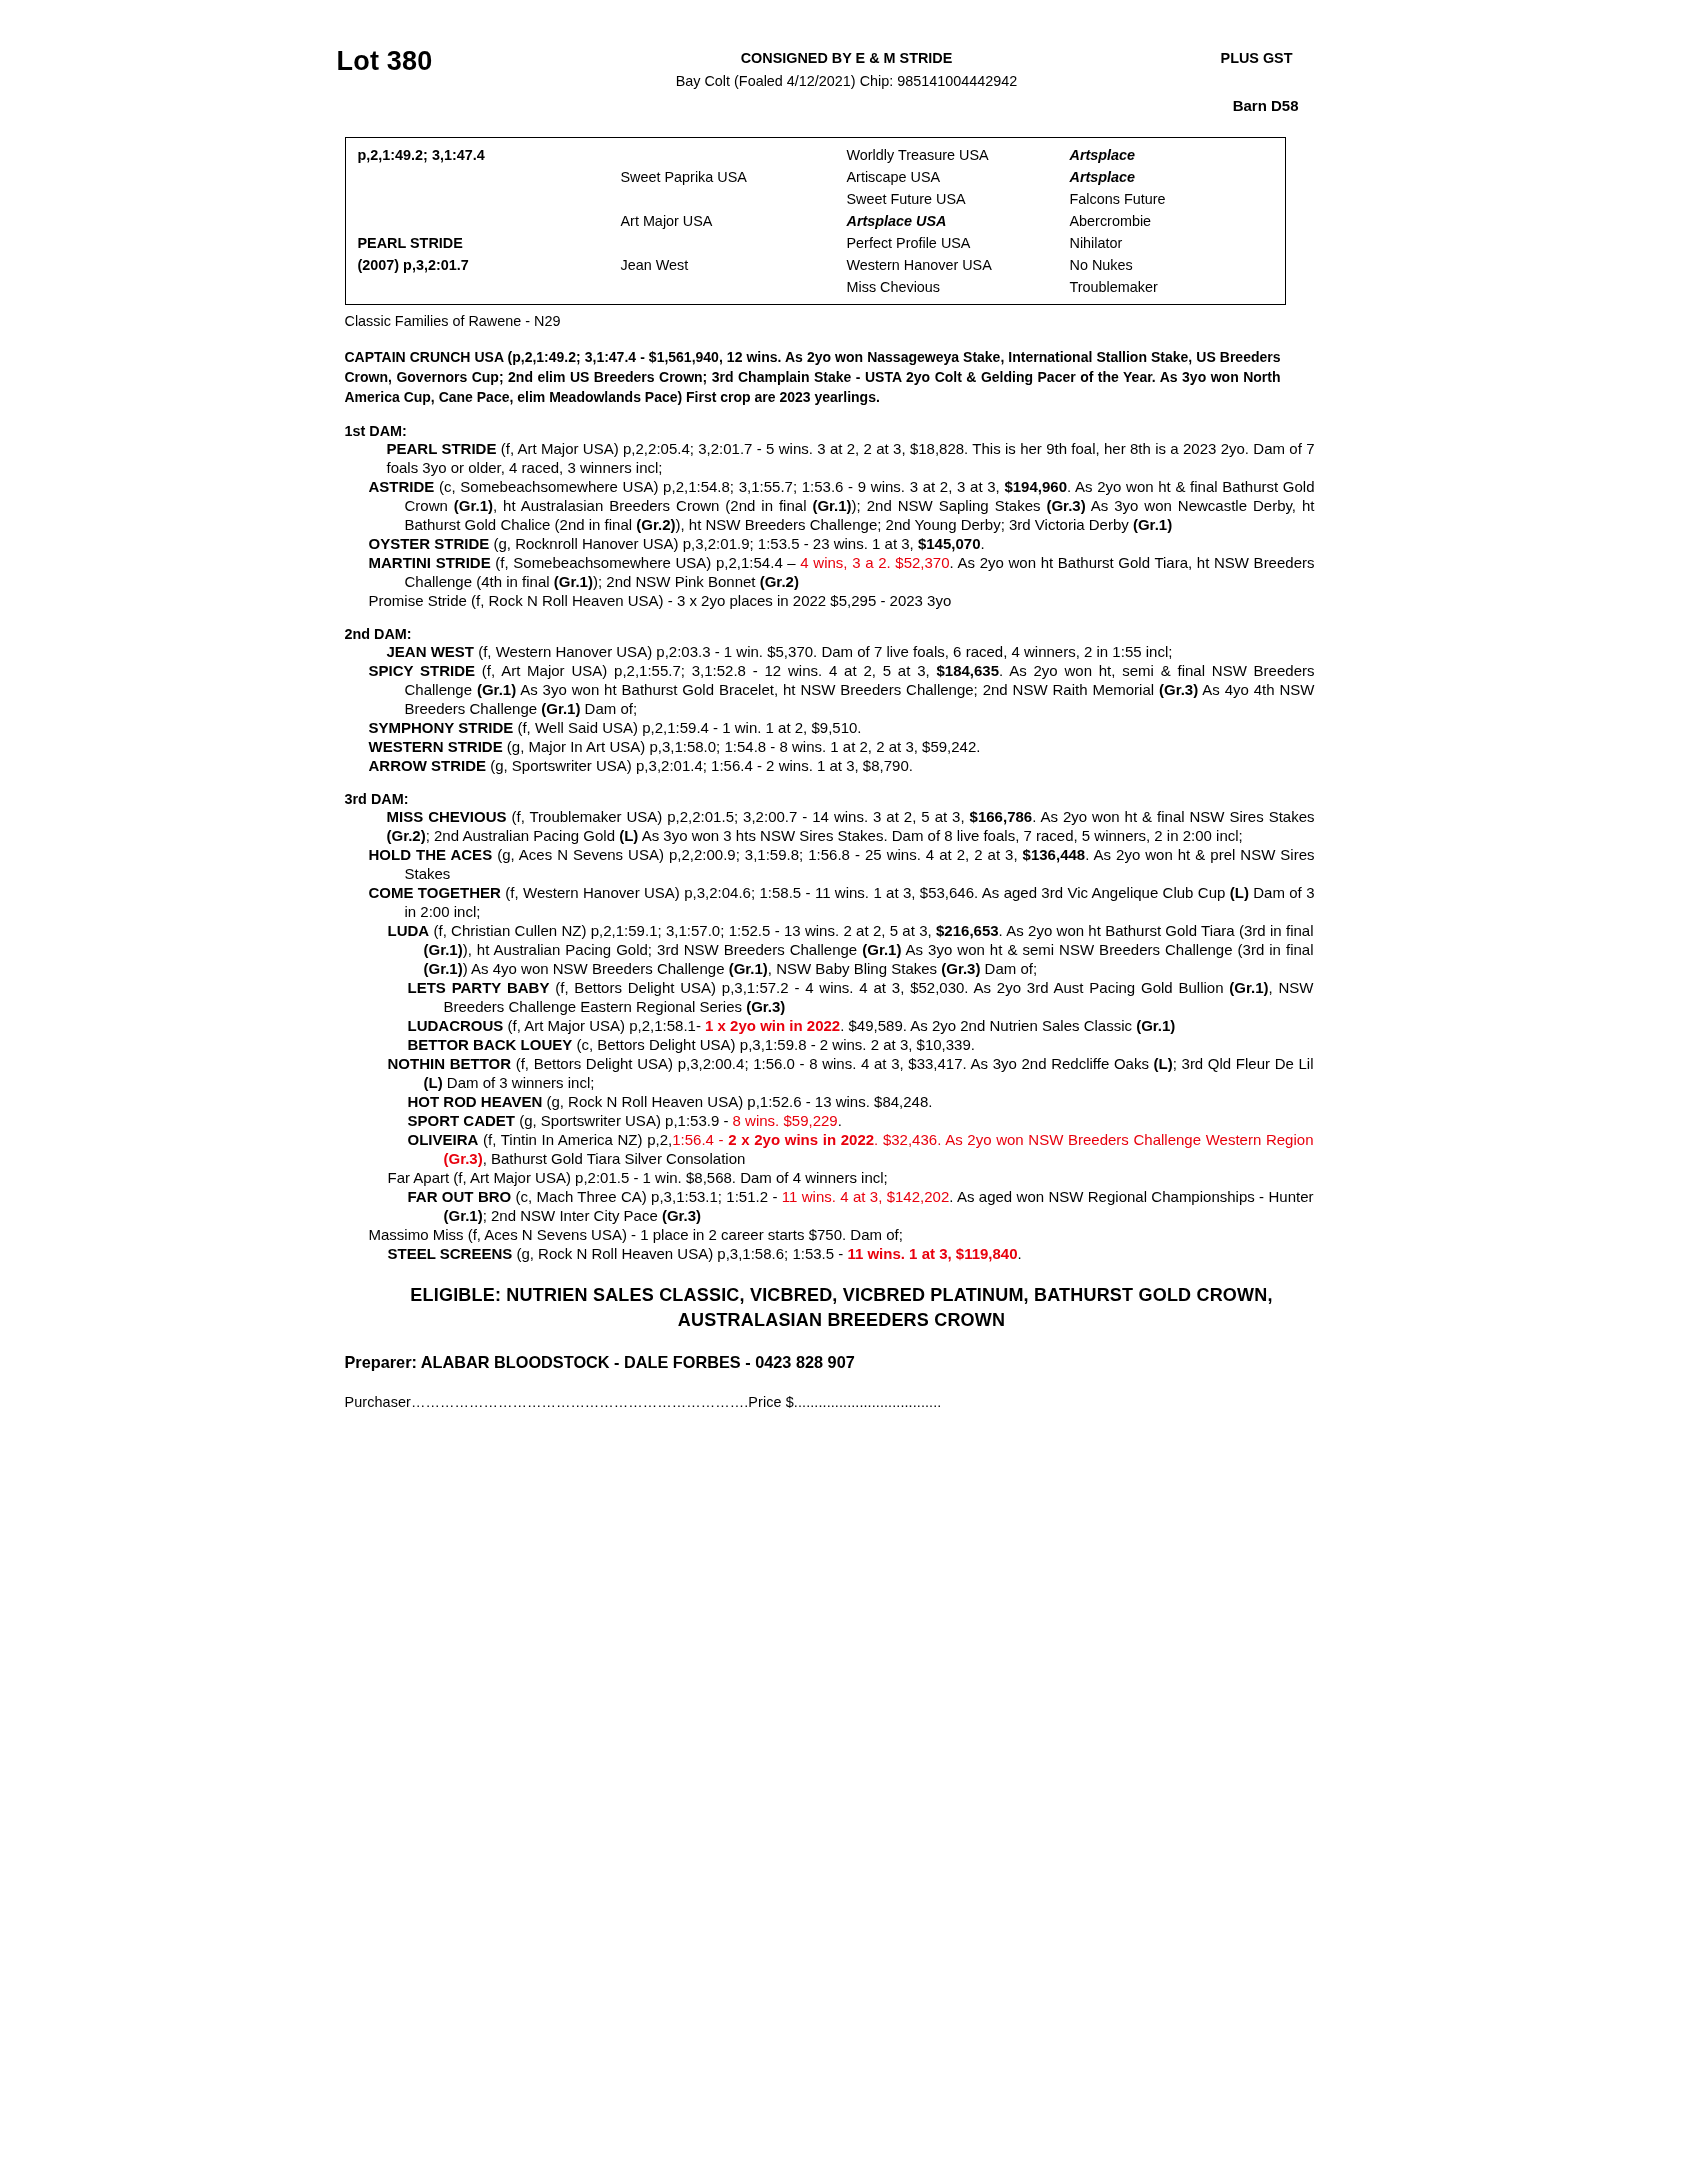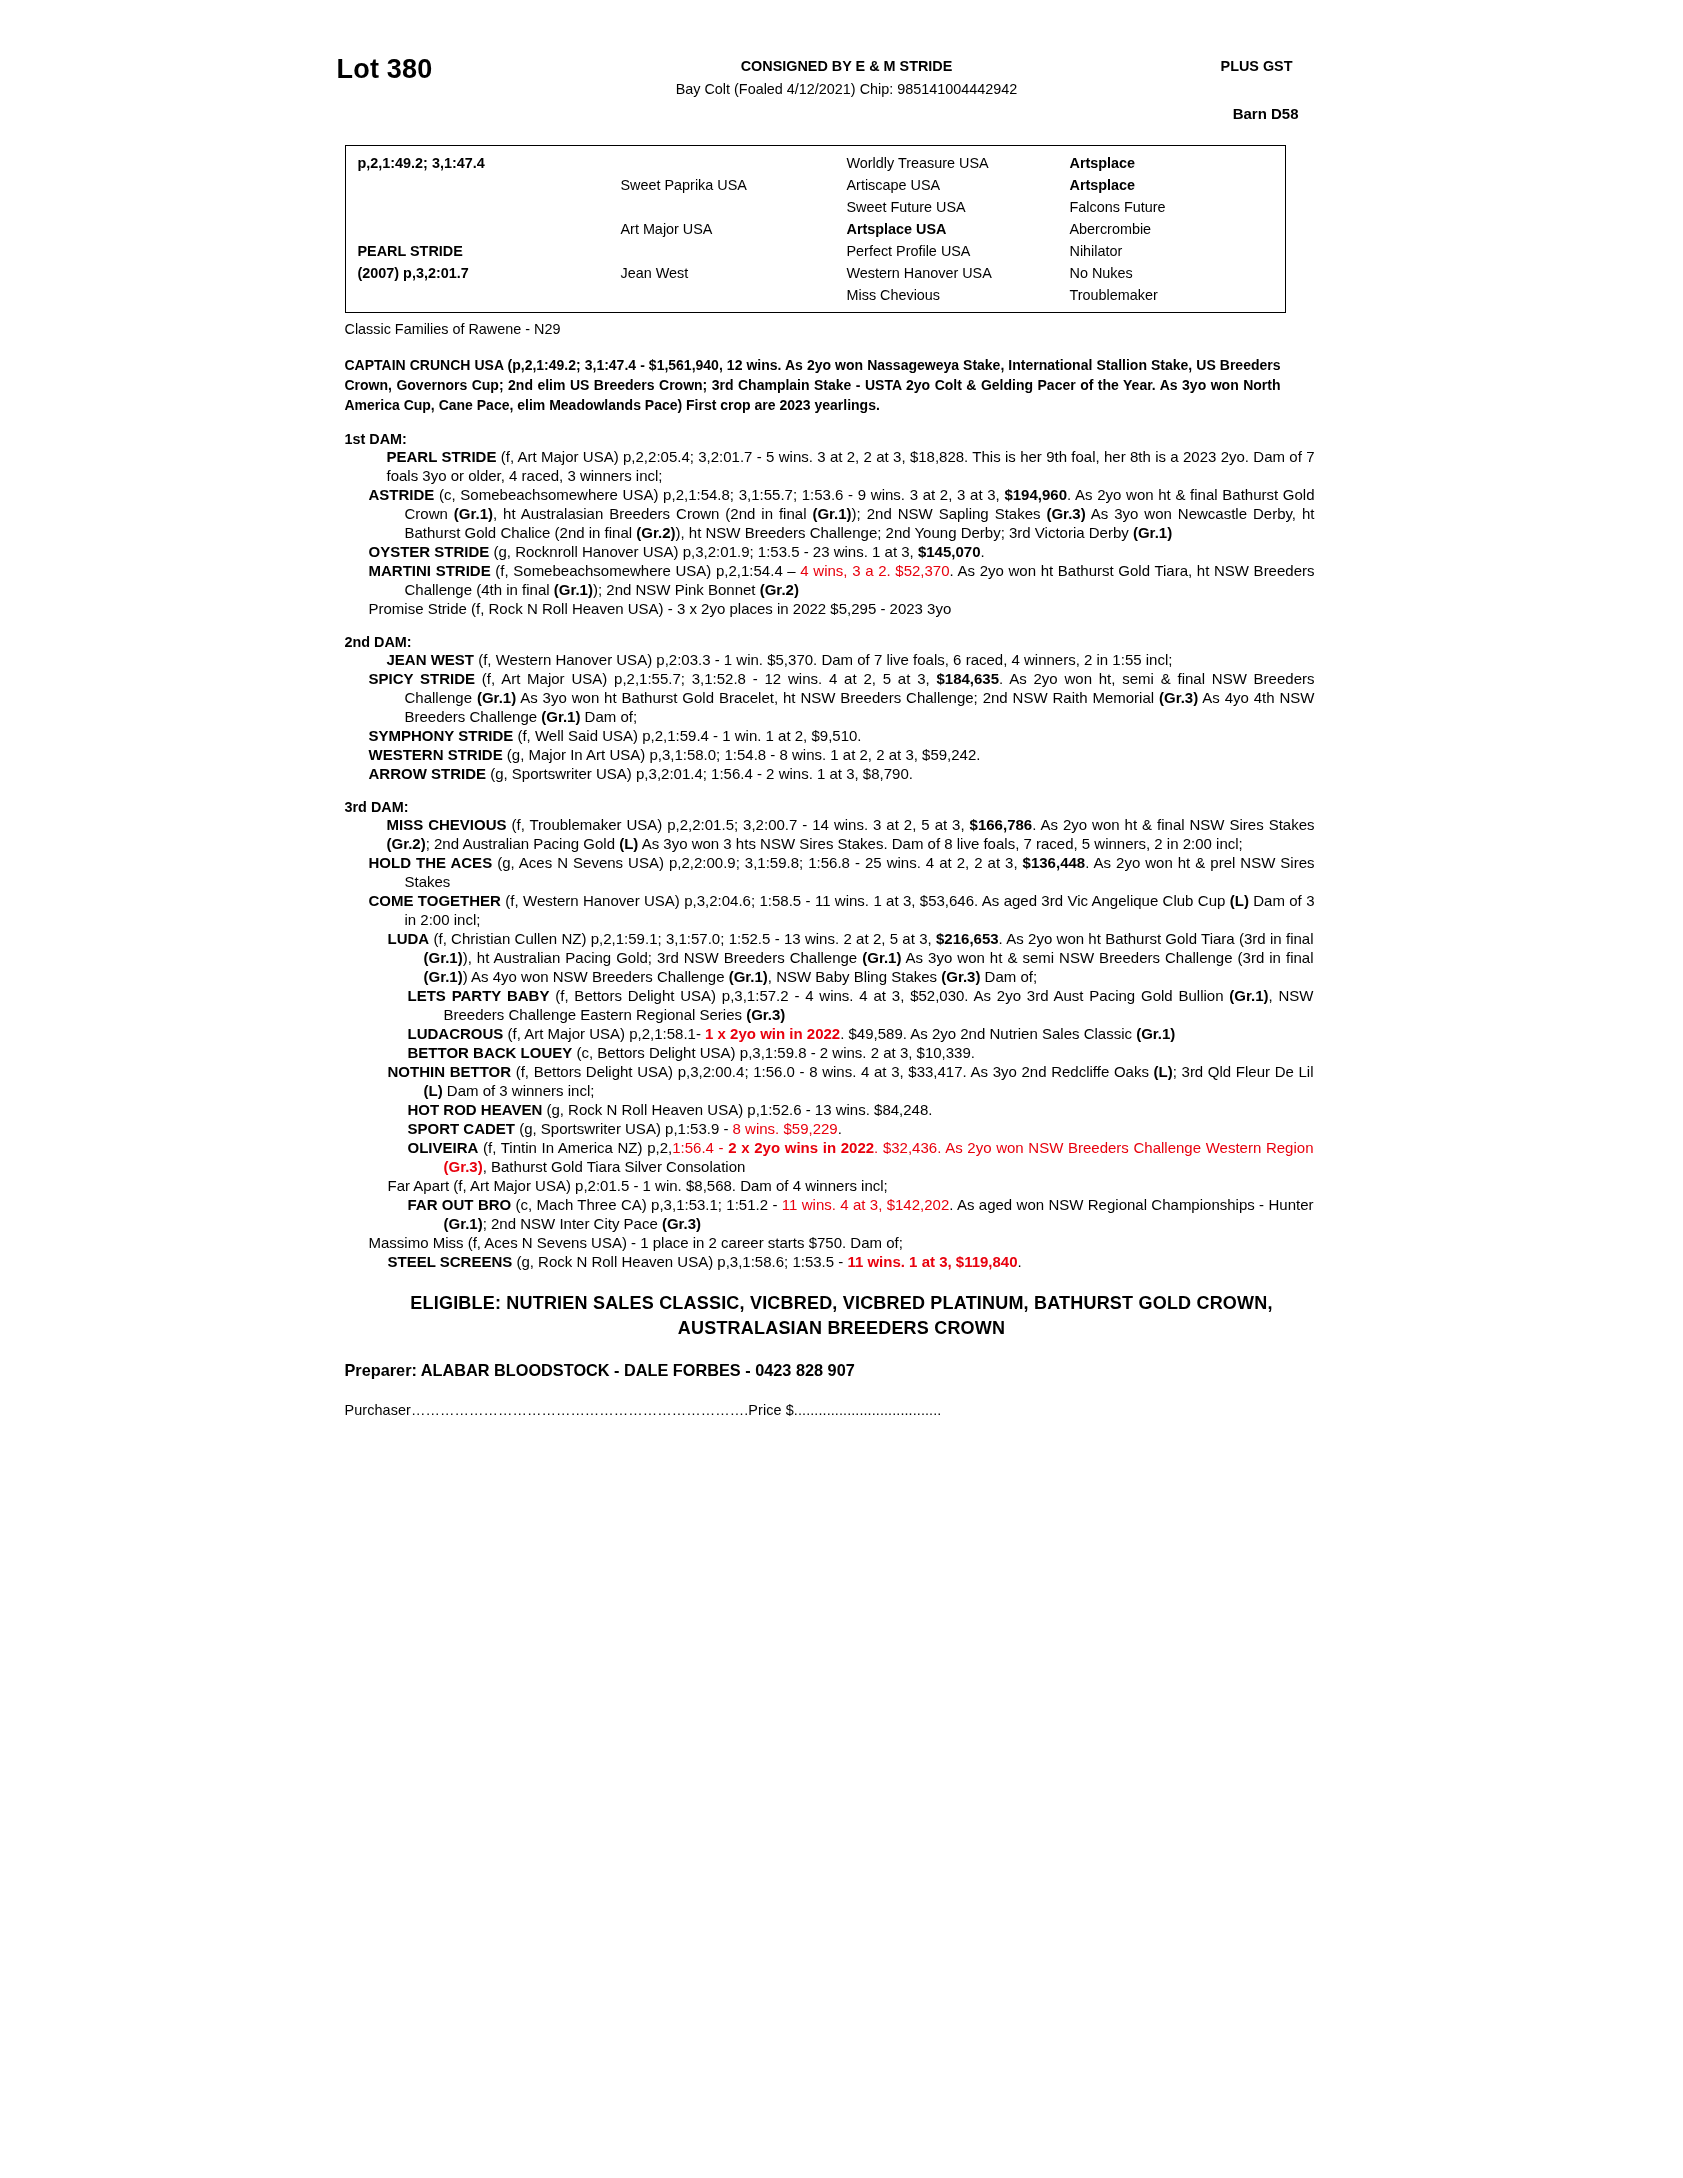--- a/index.html
+++ b/index.html
@@ -15,21 +15,21 @@
   }
   .page {
     position: relative;
     width: 1683px;
     height: 2178px;
     box-sizing: border-box;
     padding: 40px 0 0 0;
   }
   .sheet {
     position: relative;
-    margin: 8px auto;
+    margin: 0 auto;
     width: 1010px;
   }
 
   
   .header {
     position: relative;
     height: 85px;
   }
   .lot-title {
     position: absolute;
@@ -82,21 +82,21 @@
   }
   .ped-row {
     display: flex;
     line-height: 22px;
     font-size: 14.4px;
   }
   .ped-c1 { width: 275px; padding-left: 12px; box-sizing: border-box; font-weight: bold; }
   .ped-c2 { width: 226px; box-sizing: border-box; }
   .ped-c3 { width: 223px; box-sizing: border-box; }
   .ped-c4 { width: 198px; box-sizing: border-box; }
-  .b { font-weight: bold; }
+  .b { font-weight: bold; font-style: italic; }
 
   
   .classic {
     margin: 8px 0 0 8px;
     font-size: 14.4px;
   }
   .sire-para {
     margin: 18px 0 0 8px;
     width: 936px;
     font-size: 14px;

